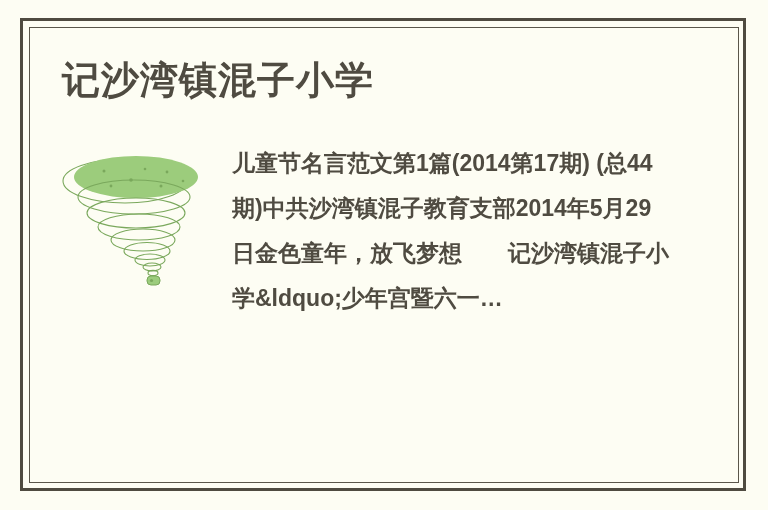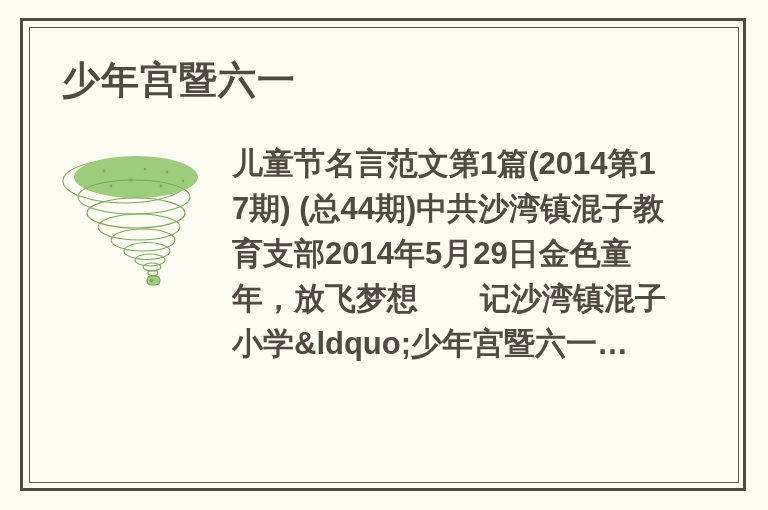--- a/index.html
+++ b/index.html
@@ -84,41 +84,41 @@
     display: block;
     width: 150px;
     height: 160px;
   }
 
   .excerpt {
     position: absolute;
     left: 203px;
     top: 2px;
     width: 440px;
-    font-size: 31px;
+    font-size: 23px;
     font-weight: bold;
     line-height: 45px;
     color: #4f4b41;
     letter-spacing: 0px;
     word-break: break-all;
     overflow: hidden;
     max-height: 230px;
   }
 </style>
 </head>
 <body>
 
 <div class="page">
 
   <div class="frame-outer"></div>
   <div class="frame-inner"></div>
 
   <div class="content">
 
-    <div class="page-title">少年宫暨六一</div>
+    <div class="page-title">记沙湾镇混子小学</div>
 
     <div class="body-row">
 
       <div class="thumb">
         <svg viewBox="0 0 150 160" xmlns="http://www.w3.org/2000/svg">
 
           <ellipse cx="68" cy="42" rx="62" ry="22" fill="none" stroke="#7aa85c" stroke-width="1.1"></ellipse>
 
           <ellipse cx="79" cy="38" rx="62" ry="21" fill="#9ccc7c"></ellipse>
 

